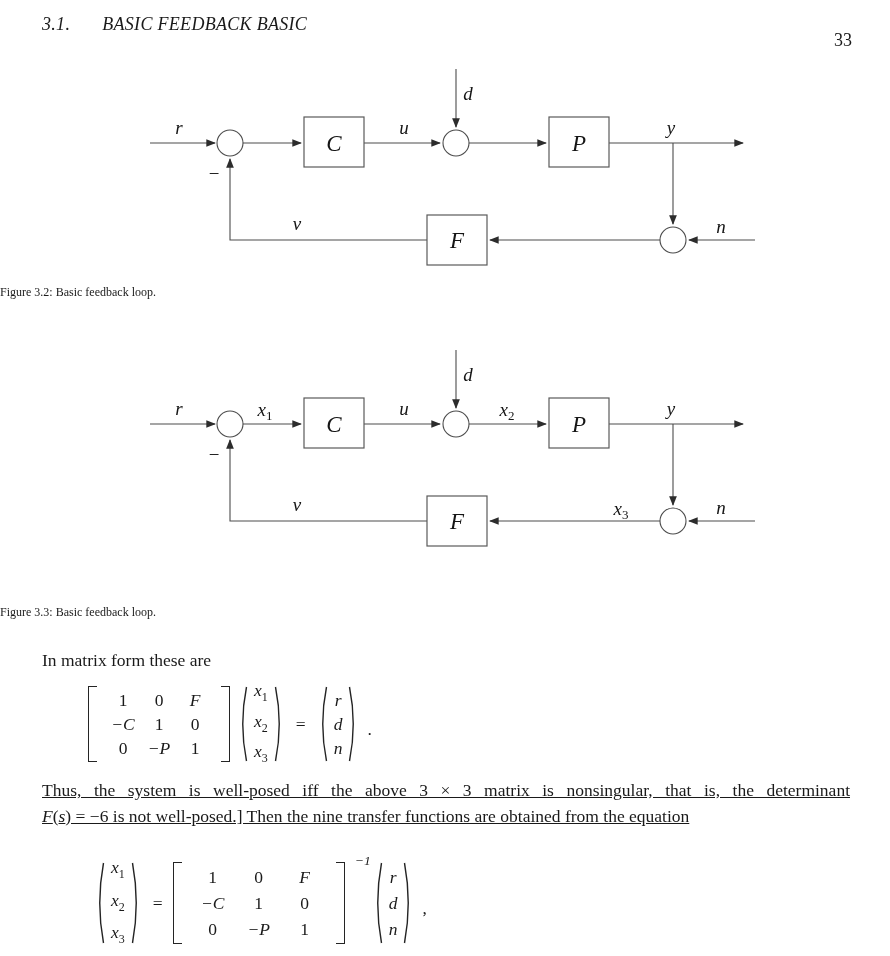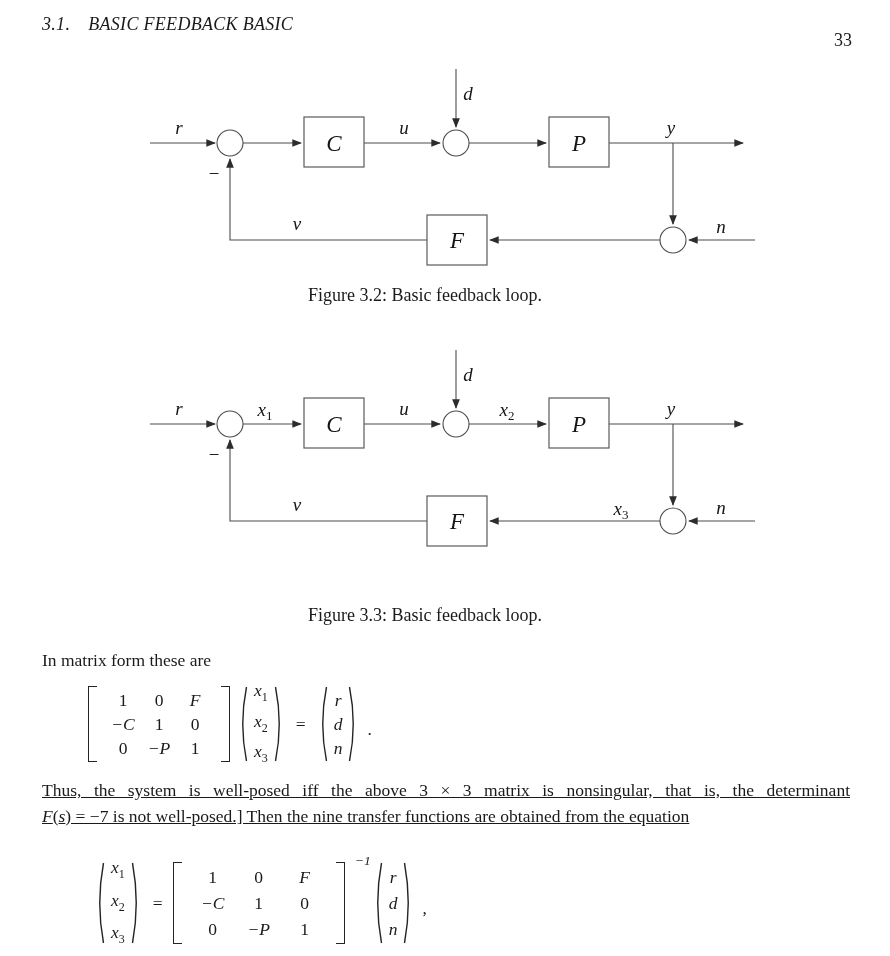--- a/index.html
+++ b/index.html
@@ -2,37 +2,37 @@
 <html><head>
 <meta charset="utf-8">
 <style>
   * { margin:0; padding:0; box-sizing:border-box; }
   html,body { width:890px; height:956px; background:#ffffff; overflow:hidden;
     font-family:"Liberation Serif","DejaVu Serif",serif; color:#1a1a1a; }
   .abs { position:absolute; }
 
   
   .runhead { top:14px; left:42px; font-style:italic; font-size:18px; letter-spacing:0.3px; }
-  .runhead .sec { margin-right:18px; }
+  .runhead .sec { margin-right:32px; }
   .pagenum { top:30px; right:38px; font-size:18px; }
 
   
   svg.diagram { position:absolute; overflow:visible; }
   svg.diagram path.wire { stroke:#4c4c4c; stroke-width:1.1; fill:none; }
   svg.diagram circle.sj { fill:#ffffff; stroke:#4c4c4c; stroke-width:1.1; }
   svg.diagram rect.blkbox { fill:#ffffff; stroke:#5a5a5a; stroke-width:1.2; }
   svg.diagram text { fill:#151515; }
   .sig { font-family:"Liberation Serif","DejaVu Serif",serif; font-style:italic;
          font-size:19px; text-anchor:middle; }
   .upr { font-style:normal; }
   .blk { font-family:"Liberation Serif","DejaVu Serif",serif; font-style:italic;
          font-size:23px; text-anchor:middle; }
   .ssub { font-size:13px; font-style:normal; }
 
-  .caption { width:850px; text-align:center; font-size:18px; }
+  .caption { width:850px; text-align:left; font-size:12px; }
 
   
   .bodyline { font-size:17.5px;text-align:center; }
   .para { width:808px; line-height:26px; font-size:17.5px;text-decoration:underline; }
   .para .j { text-align:justify; text-align-last:justify; }
   .mi { font-style:italic; }
 
   
   .eq { display:flex; align-items:center; }
   .sqb { align-self:center; }
@@ -179,21 +179,21 @@
     <span class="ve it">n</span>
   </div>
   <svg class="paren" width="12" height="78" viewBox="0 0 12 78">
       <path d="M1.5,2 Q9,39 1.5,76"></path>
     </svg>
   <span class="term">.</span>
 </div>
 
 <div class="abs para" style="left:42px; top:777px;">
   <div class="j"><span>Thus, the system is well-posed iff the above 3 × 3 matrix is nonsingular, that is, the determinant</span></div>
-  <div><span class="mi">F</span><span>(</span><span class="mi">s</span><span>) = −7 is not well-posed.] Then the nine transfer functions are obtained from the equation</span></div>
+  <div><span class="mi">F</span><span>(</span><span class="mi">s</span><span>) = −6 is not well-posed.] Then the nine transfer functions are obtained from the equation</span></div>
 </div>
 
 <div class="abs eq eq2" style="left:93px; top:858px; height:90px;">
   <svg class="paren" width="12" height="84" viewBox="0 0 12 84">
       <path d="M10.5,2 Q3,42 10.5,82"></path>
     </svg>
   <div class="vec">
     <span class="ve"><i>x</i><sub>1</sub></span>
     <span class="ve"><i>x</i><sub>2</sub></span>
     <span class="ve"><i>x</i><sub>3</sub></span>

